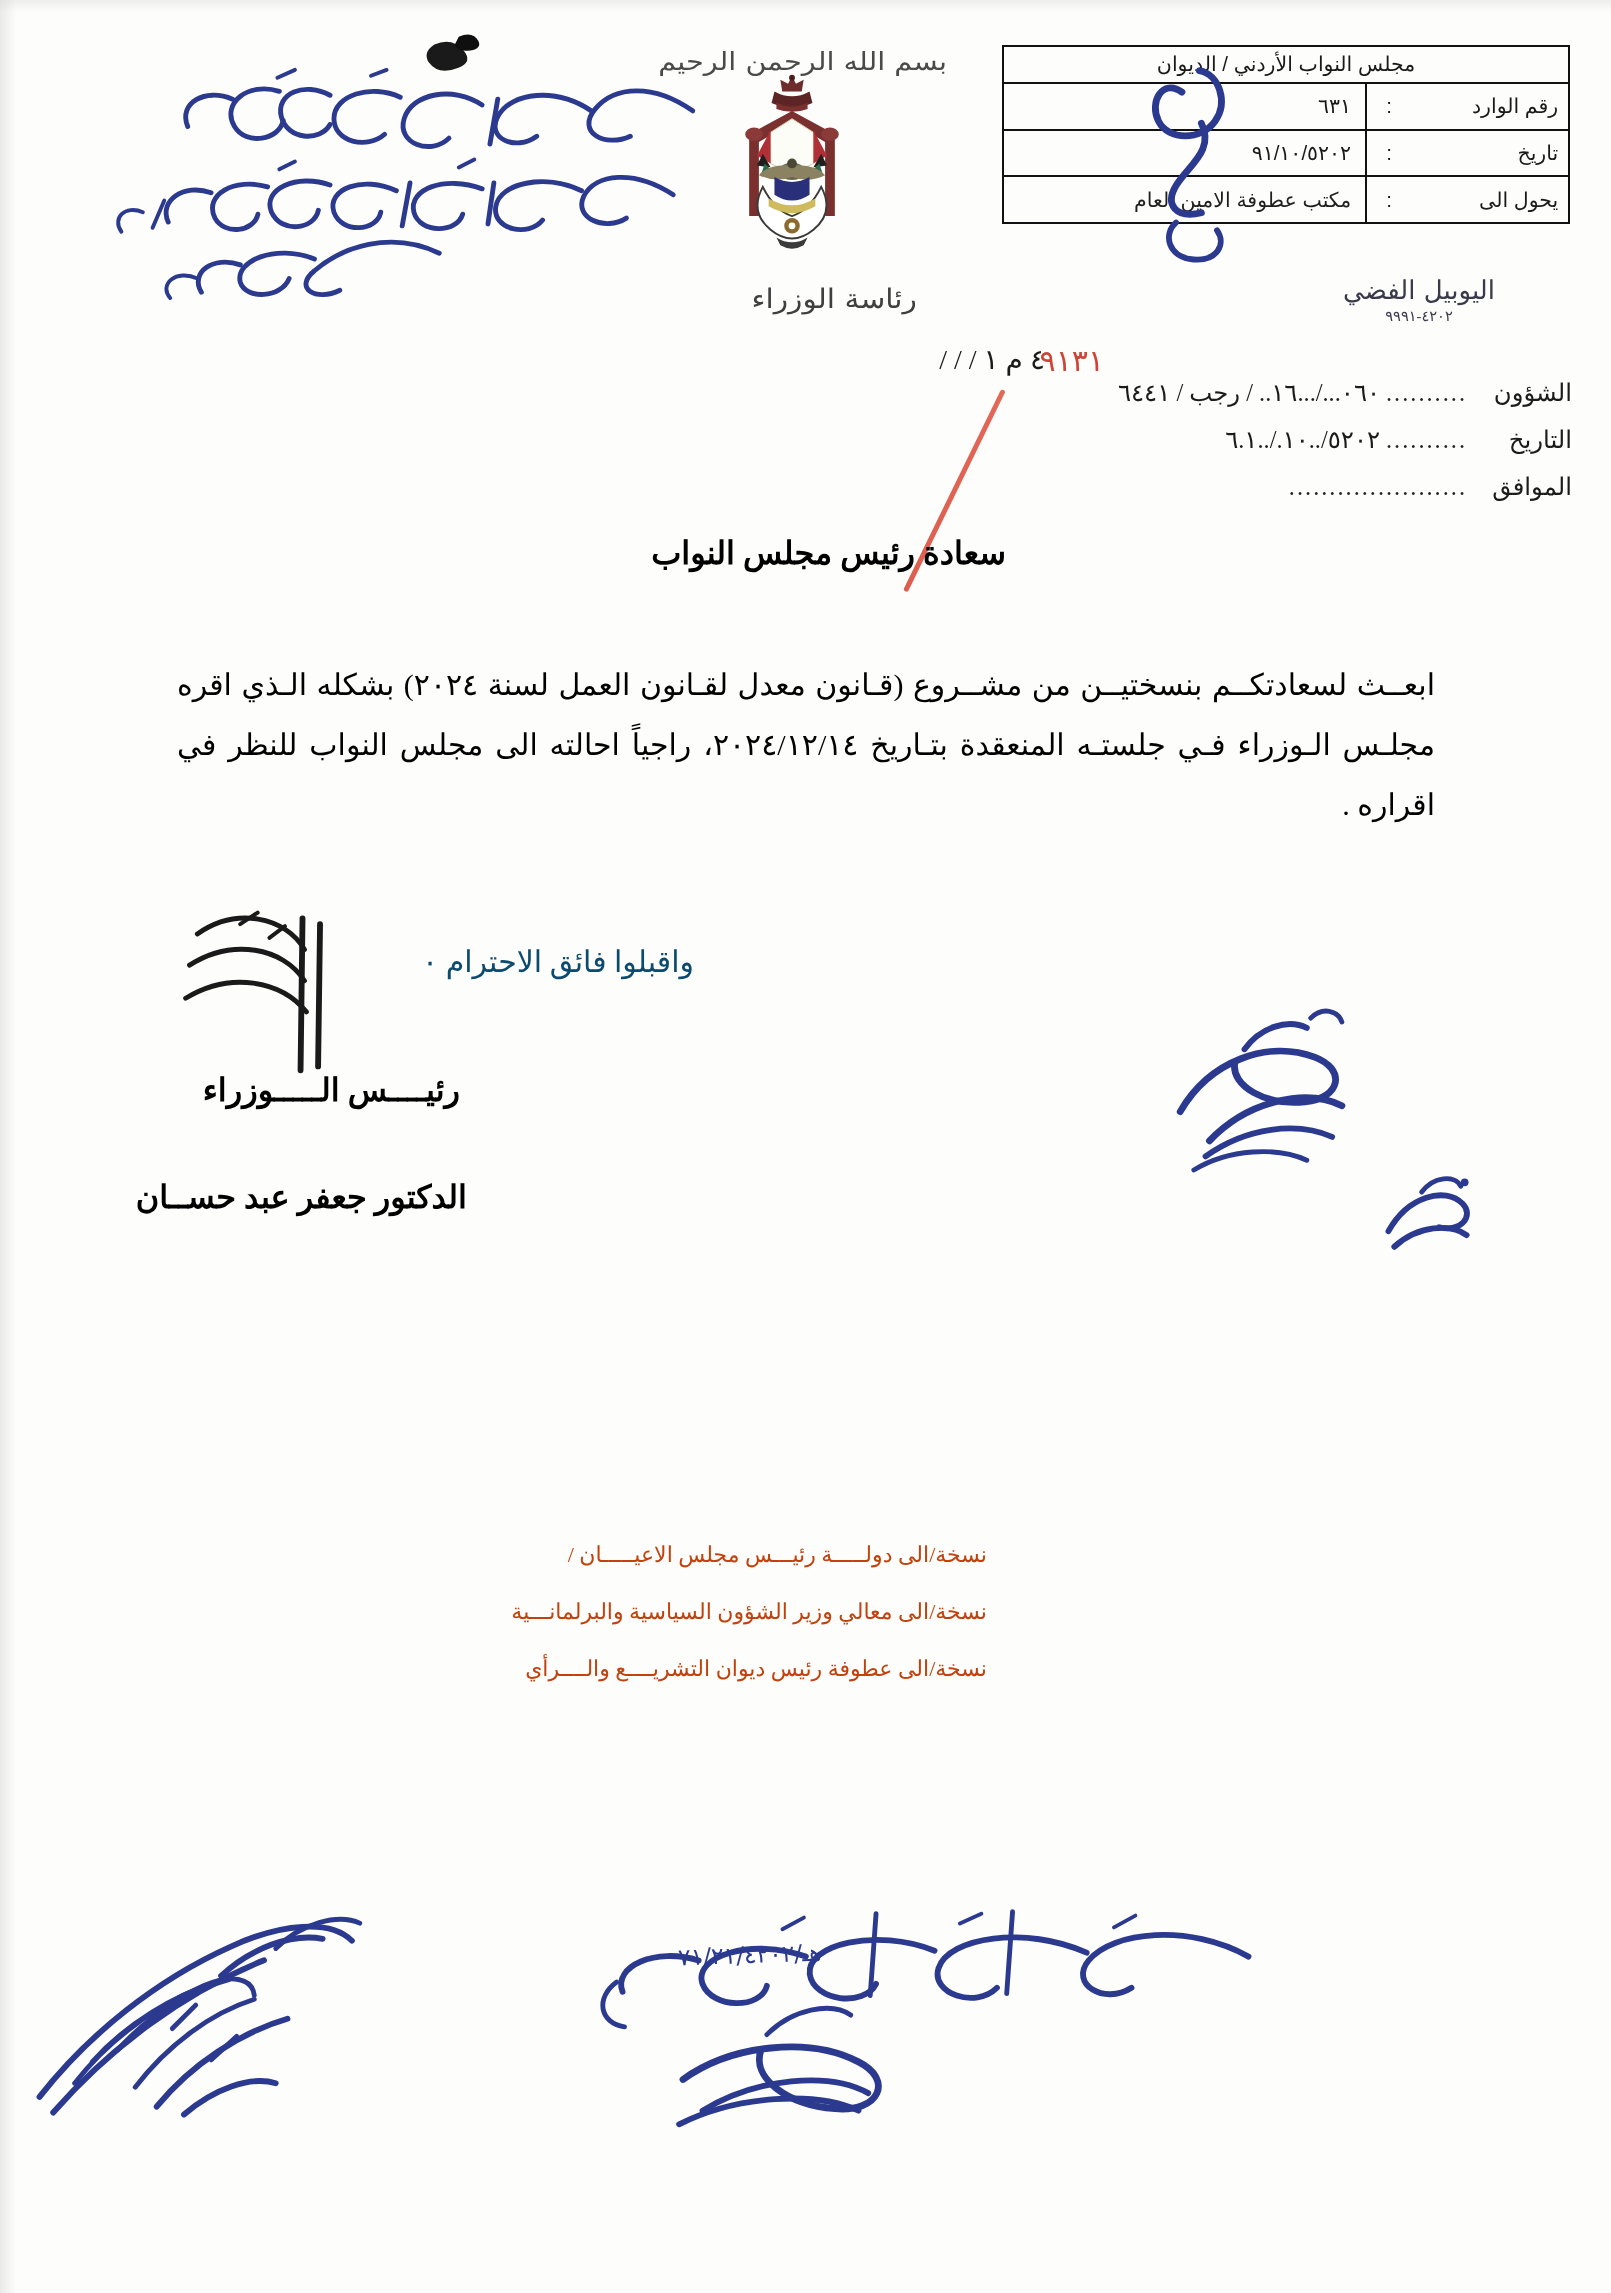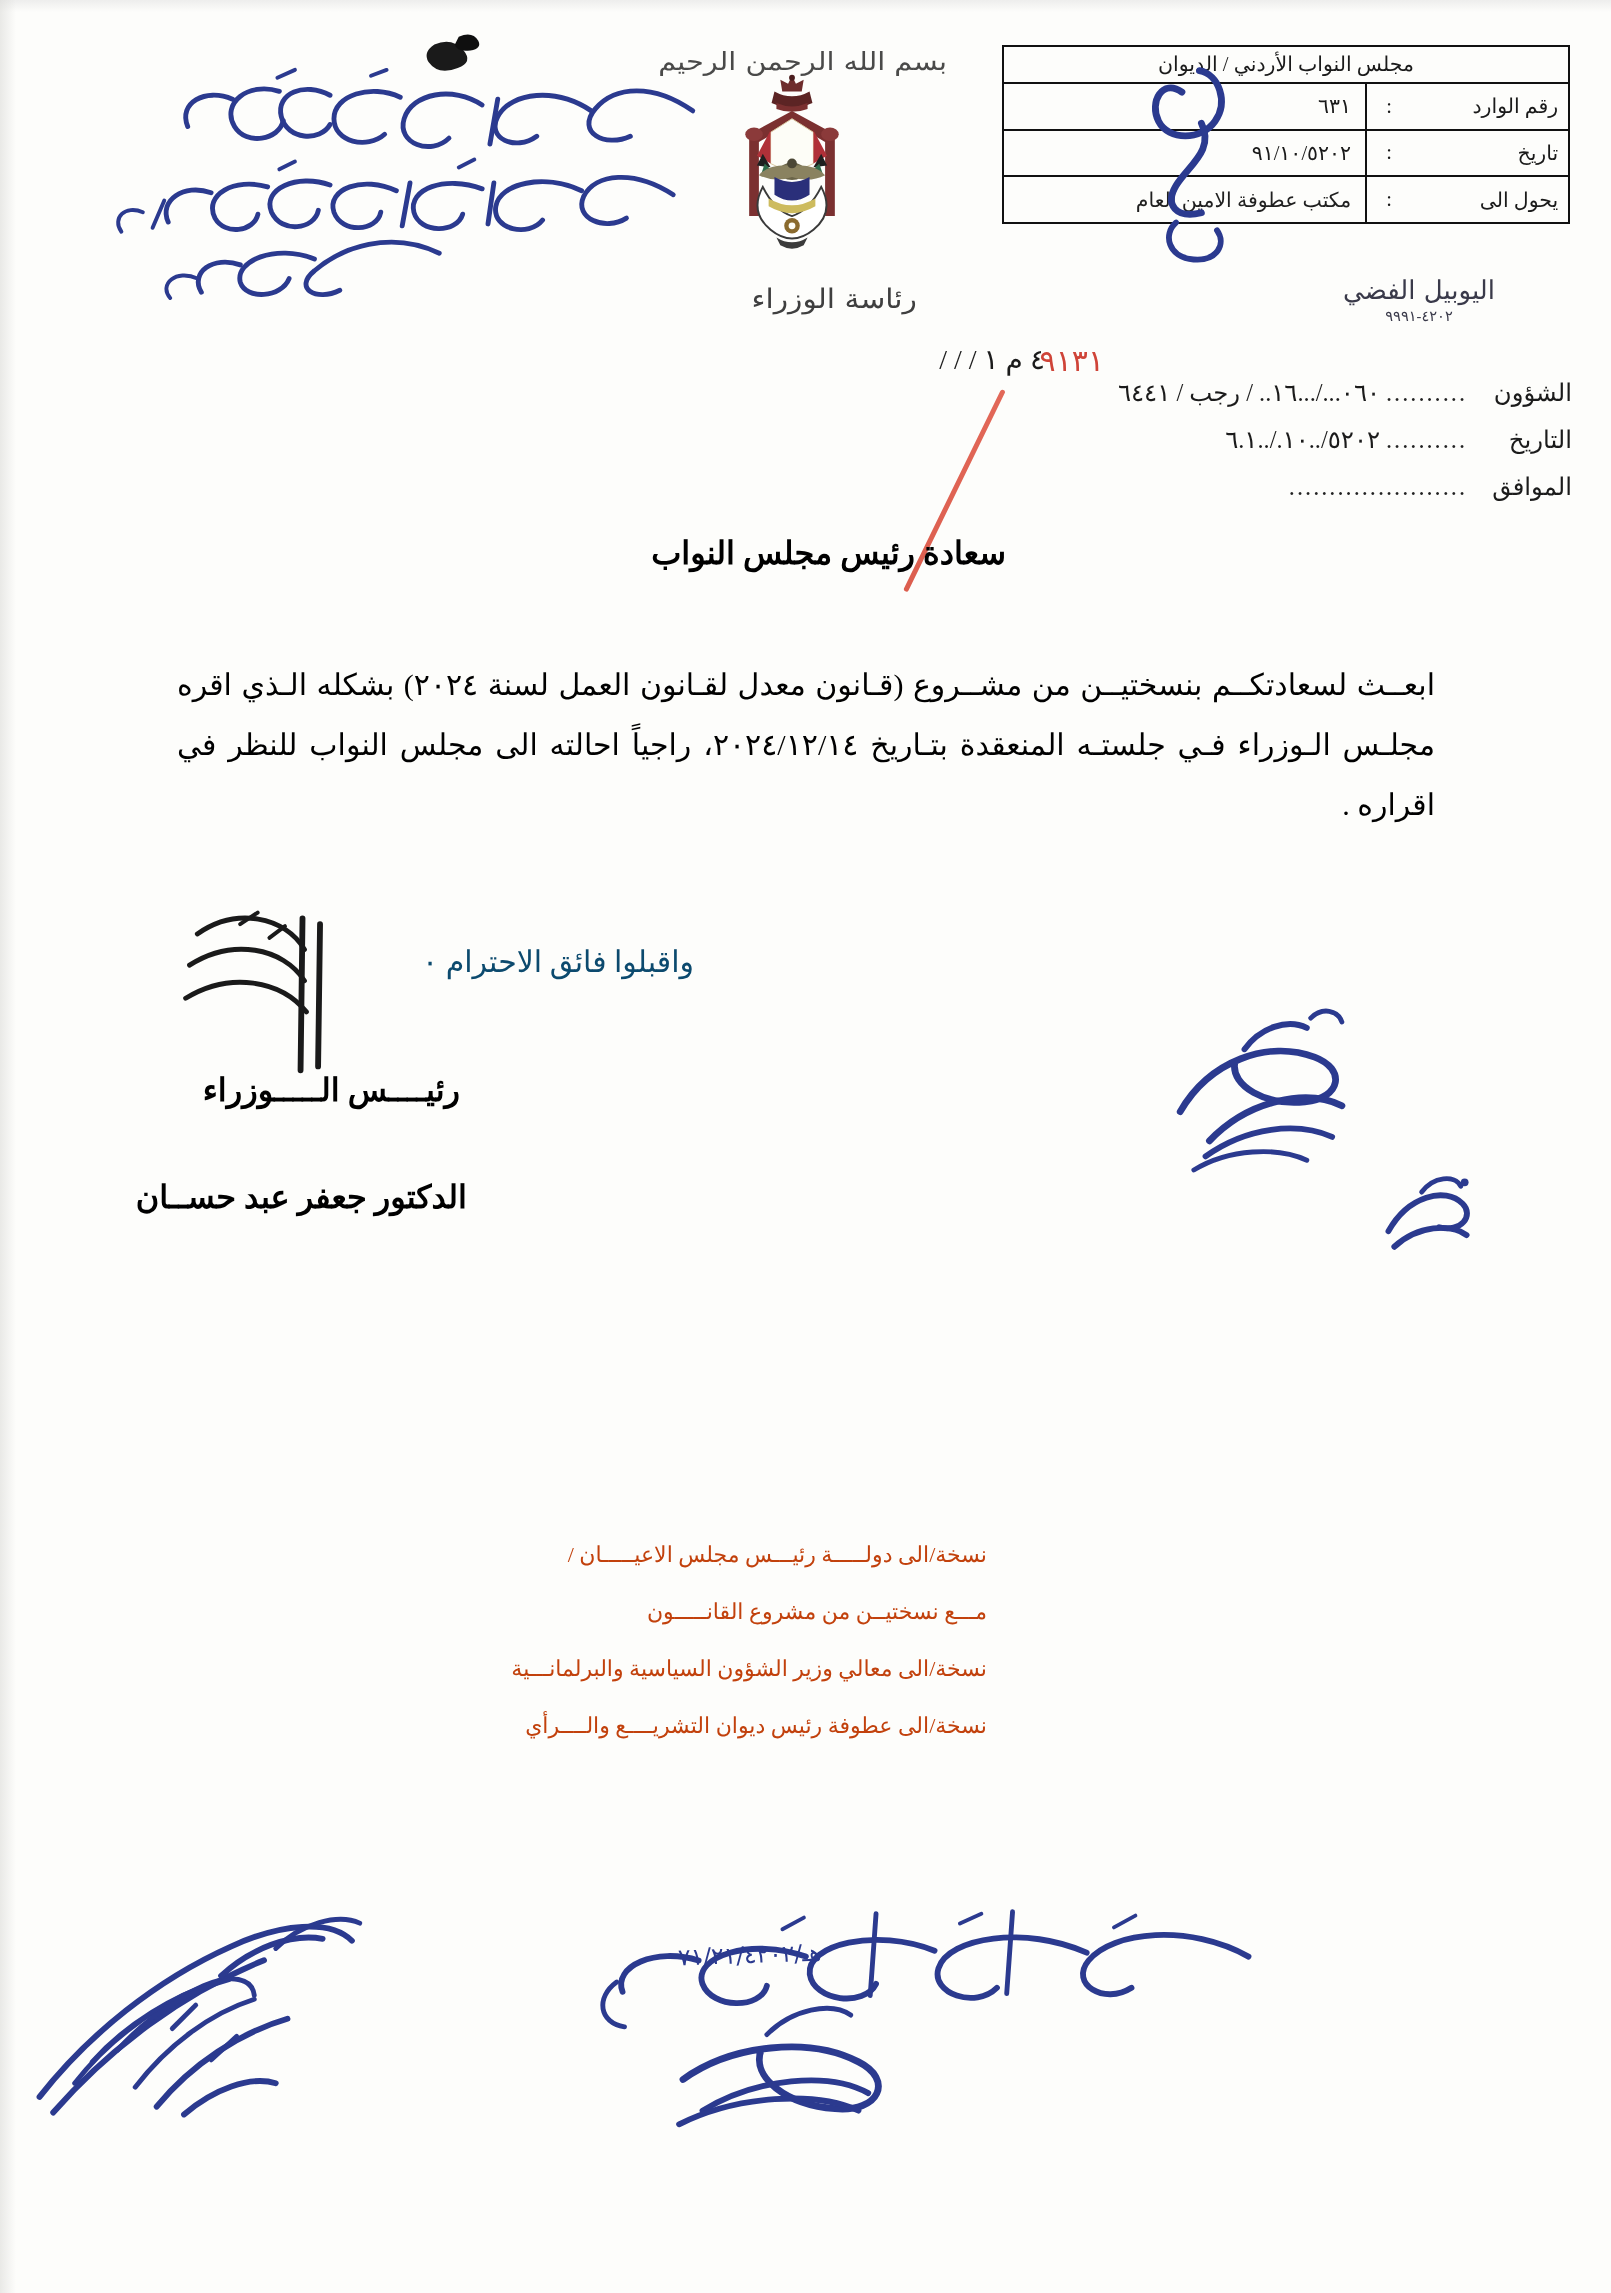--- a/index.html
+++ b/index.html
@@ -32,21 +32,21 @@
     right: 41px;
     width: 568px;
     border: 2.9px solid #111;
     border-collapse: collapse;
     background: transparent;
   }
   .stamp-table td {
     border: 2px solid #111;
     padding: 3.9px 9.8px;
     font-size: 20.5px;
-    font-family: Liberation Serif, serif;
+    font-family: Liberation Sans, sans-serif;
     color: #1a1a1a;
     height: 37px;
     vertical-align: middle;
   }
   .stamp-title-cell {
     text-align: center;
     font-size: 20.5px;
     padding: 2.9px 5.9px !important;
     height: 29px !important;
   }
@@ -418,21 +418,20 @@
     <path class="ink" stroke-width="7" d="M30 130 C 60 78, 120 56, 168 74 C 200 86, 196 116, 158 120 C 118 124, 82 104, 86 80"></path>
     <path class="ink" stroke-width="7" d="M60 160 C 100 118, 160 106, 196 124"></path>
     <path class="ink" stroke-width="6" d="M56 176 C 98 146, 150 140, 186 156"></path>
     <path class="ink" stroke-width="6" d="M96 66 C 112 44, 140 34, 160 44"></path>
     <path class="ink" stroke-width="5" d="M164 34 C 176 22, 192 26, 196 38"></path>
     <path class="ink" stroke-width="5" d="M44 190 C 80 168, 130 166, 160 180"></path>
   </svg>
 
   <div class="abs cc-block ar">
     <div>نسخة/الى دولـــــة رئيـــس مجلس الاعيـــــان /</div>
-    <div>مـــع نسختيــن من مشروع القانـــــون</div>
     <div>نسخة/الى معالي وزير الشؤون السياسية والبرلمانـــية</div>
     <div>نسخة/الى عطوفة رئيس ديوان التشريــــع والــــرأي</div>
   </div>
 
   <svg class="abs" style="top:1153px; left:1365px; width:127px; height:127px;" viewBox="0 0 130 130">
     <path class="ink" stroke-width="6" d="M24 80 C 44 44, 82 34, 100 52 C 112 64, 98 82, 76 76"></path>
     <path class="ink" stroke-width="6" d="M30 96 C 54 74, 88 72, 104 84"></path>
     <path class="ink" stroke-width="5" d="M58 40 C 70 24, 92 22, 98 34"></path>
     <circle cx="102" cy="30" r="4" fill="#2b3a8f"></circle>
   </svg>

